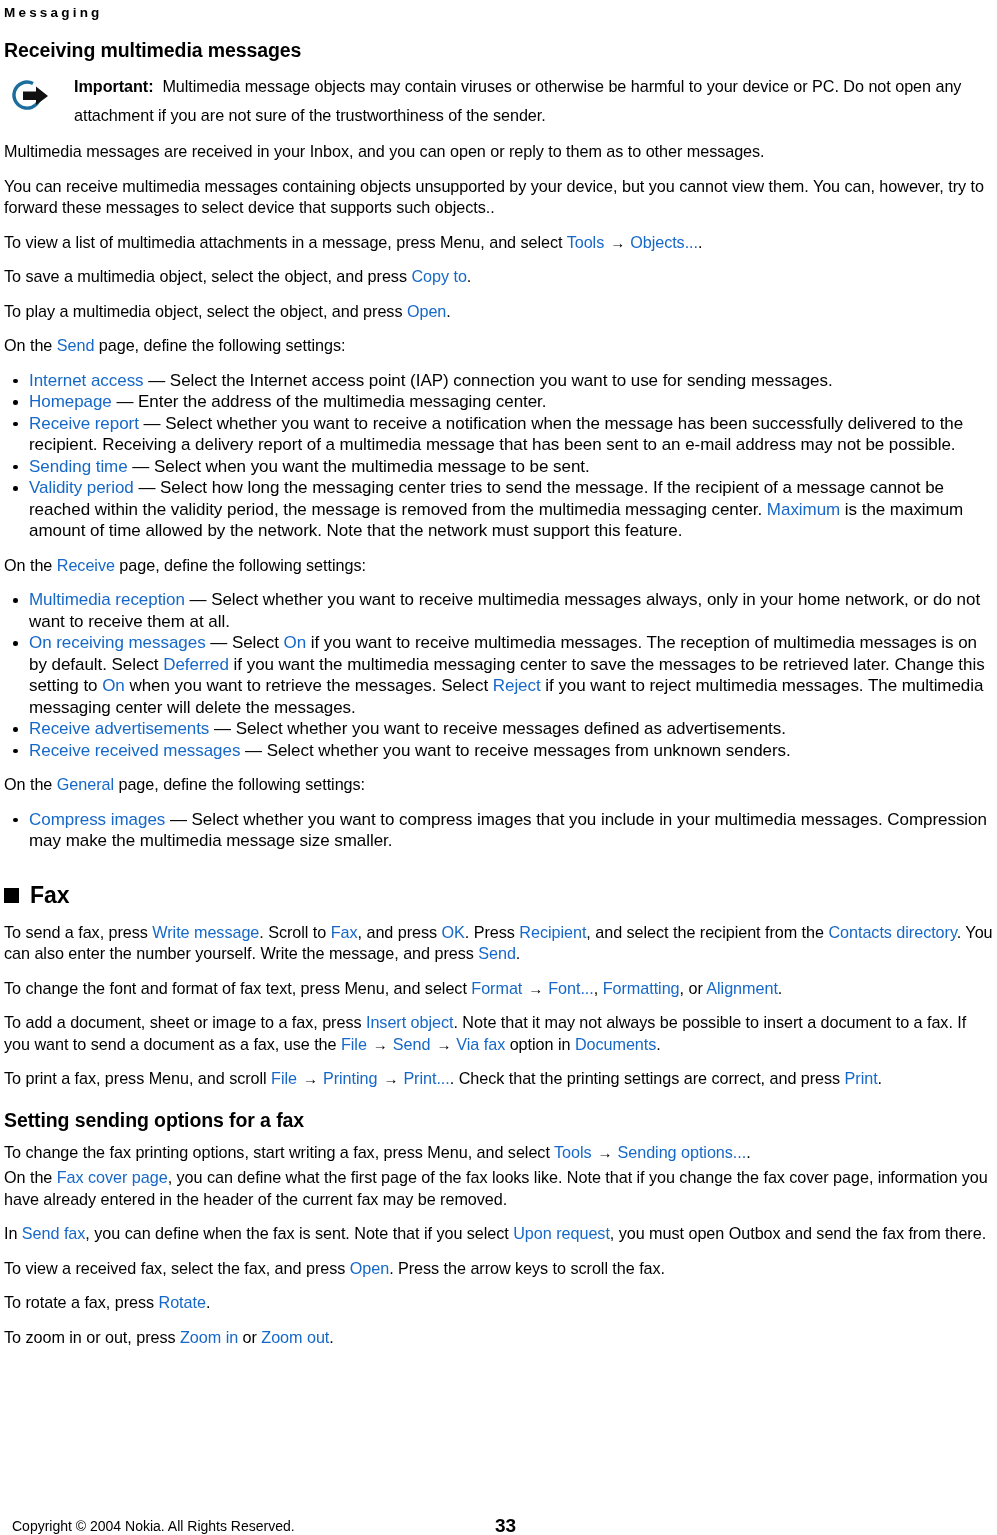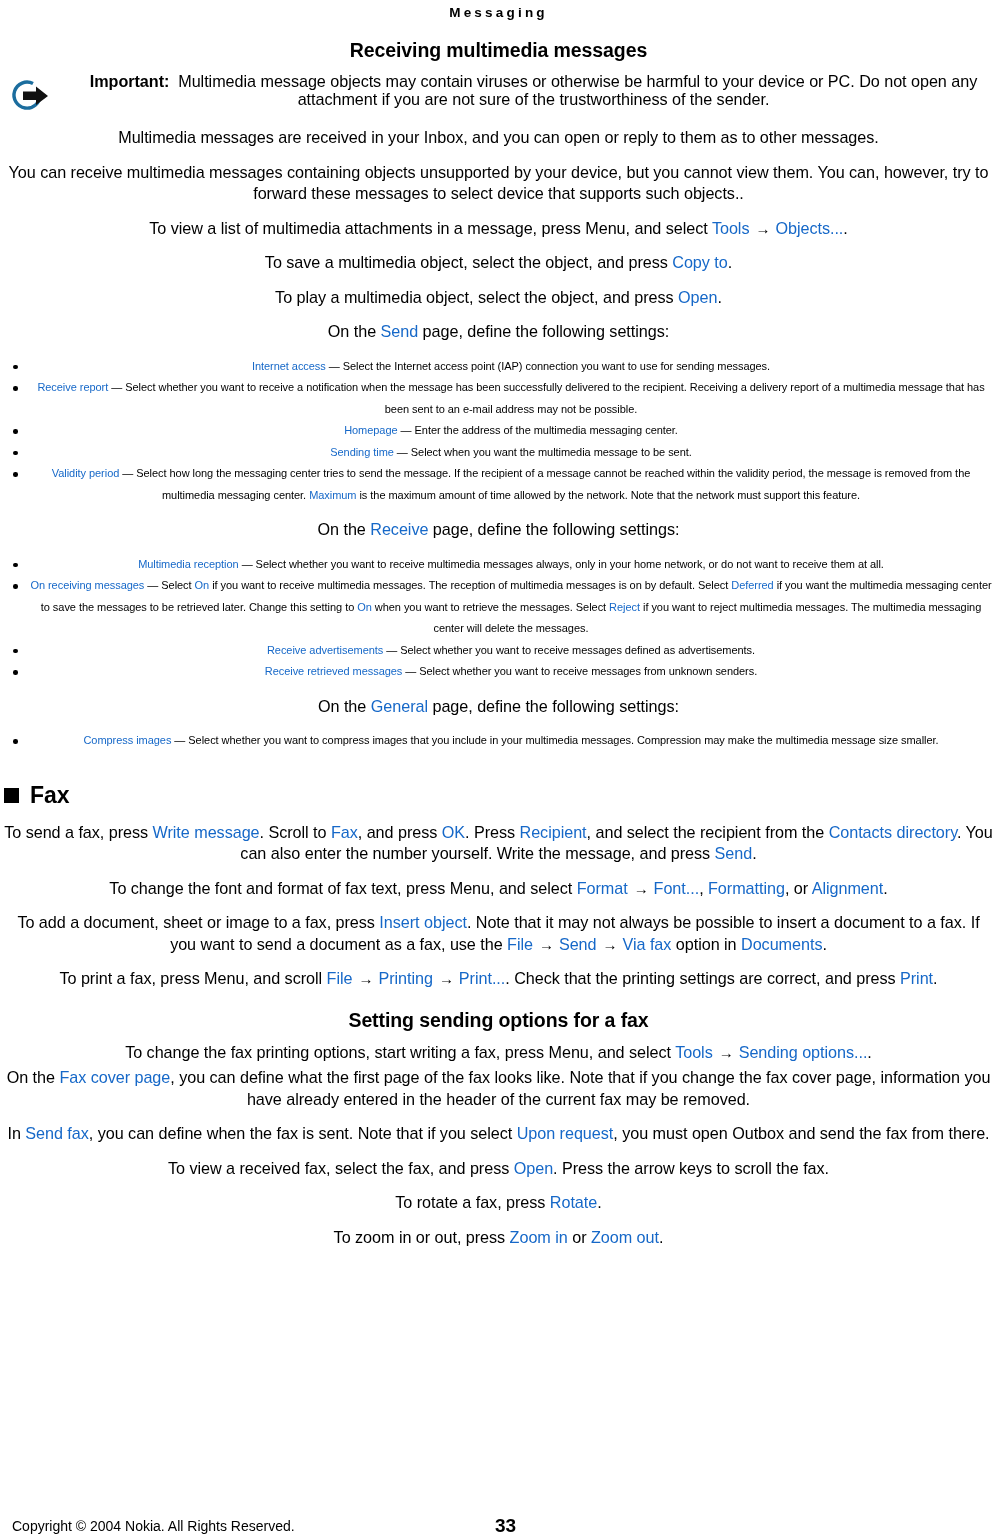--- a/index.html
+++ b/index.html
@@ -21,21 +21,20 @@
     width: 997px;
     height: 1535px;
     padding: 0;
     box-sizing: border-box;
   }
   .content {
     position: absolute;
     left: 4px;
     top: 0px;
     width: 989px;
-    text-align: center;
   }
 
   
   .running-header {
     font-size: 13.5px;
     font-weight: bold;
     letter-spacing: 3.2px;
     color: #000;
     line-height: 20px;
     margin: 3px 0 0 0;
@@ -100,43 +99,43 @@
 
   
   .note {
     position: relative;
     margin: 0 0 11px 0;
     padding-left: 70px;
     min-height: 44px;
   }
   .note p {
     font-size: 16.2px;
-    line-height: 18px;
-    margin: 9px;
+    line-height: 29px;
+    margin: 0;
     letter-spacing: -0.05px;
   }
   .note .lead {
     font-weight: bold;
   }
   .note-icon {
     position: absolute;
     left: 6px;
     top: 3px;
     width: 44px;
     height: 40px;
   }
 
   
   ul.bullets {
     list-style: none;
     margin: 0 0 13px 0;
     padding: 0;
   }
   ul.bullets li {
-    font-size: 11px;
+    font-size: 17px;
     line-height: 21.5px;
     position: relative;
     padding-left: 25px;
     margin: 0 0 0 0;
     letter-spacing: -0.05px;
   }
   ul.bullets li::before {
     content: "";
     position: absolute;
     left: 9px;
@@ -198,33 +197,33 @@
 
     <p class="body"><span>To save a multimedia object, select the object, and press </span><span class="ui">Copy to</span><span>.</span></p>
 
     <p class="body"><span>To play a multimedia object, select the object, and press </span><span class="ui">Open</span><span>.</span></p>
 
 
     <p class="body"><span>On the </span><span class="ui">Send</span><span> page, define the following settings:</span></p>
 
     <ul class="bullets">
       <li><span class="ui">Internet access</span><span> — </span><span>Select the Internet access point (IAP) connection you want to use for sending messages.</span></li>
+      <li><span class="ui">Homepage</span><span> — </span><span>Enter the address of the multimedia messaging center.</span></li>
       <li><span class="ui">Receive report</span><span> — </span><span>Select whether you want to receive a notification when the message has been successfully delivered to the recipient. Receiving a delivery report of a multimedia message that has been sent to an e-mail address may not be possible.</span></li>
-      <li><span class="ui">Homepage</span><span> — </span><span>Enter the address of the multimedia messaging center.</span></li>
       <li><span class="ui">Sending time</span><span> — </span><span>Select when you want the multimedia message to be sent.</span></li>
       <li><span class="ui">Validity period</span><span> — </span><span>Select how long the messaging center tries to send the message. If the recipient of a message cannot be reached within the validity period, the message is removed from the multimedia messaging center. </span><span class="ui">Maximum</span><span> is the maximum amount of time allowed by the network. Note that the network must support this feature.</span></li>
     </ul>
 
     <p class="body"><span>On the </span><span class="ui">Receive</span><span> page, define the following settings:</span></p>
 
     <ul class="bullets">
       <li><span class="ui">Multimedia reception</span><span> — </span><span>Select whether you want to receive multimedia messages always, only in your home network, or do not want to receive them at all.</span></li>
       <li><span class="ui">On receiving messages</span><span> — </span><span>Select </span><span class="ui">On</span><span> if you want to receive multimedia messages. The reception of multimedia messages is on by default. Select </span><span class="ui">Deferred</span><span> if you want the multimedia messaging center to save the messages to be retrieved later. Change this setting to </span><span class="ui">On</span><span> when you want to retrieve the messages. Select </span><span class="ui">Reject</span><span> if you want to reject multimedia messages. The multimedia messaging center will delete the messages.</span></li>
       <li><span class="ui">Receive advertisements</span><span> — </span><span>Select whether you want to receive messages defined as advertisements.</span></li>
-      <li><span class="ui">Receive retrieved messages</span><span> — </span><span>Select whether you want to receive messages from unknown senders.</span></li>
+      <li><span class="ui">Receive received messages</span><span> — </span><span>Select whether you want to receive messages from unknown senders.</span></li>
     </ul>
 
     <p class="body"><span>On the </span><span class="ui">General</span><span> page, define the following settings:</span></p>
 
     <ul class="bullets">
       <li><span class="ui">Compress images</span><span> — </span><span>Select whether you want to compress images that you include in your multimedia messages. Compression may make the multimedia message size smaller.</span></li>
     </ul>
 
     <h1 class="chapter-heading">
         <span class="chapter-square"></span>

